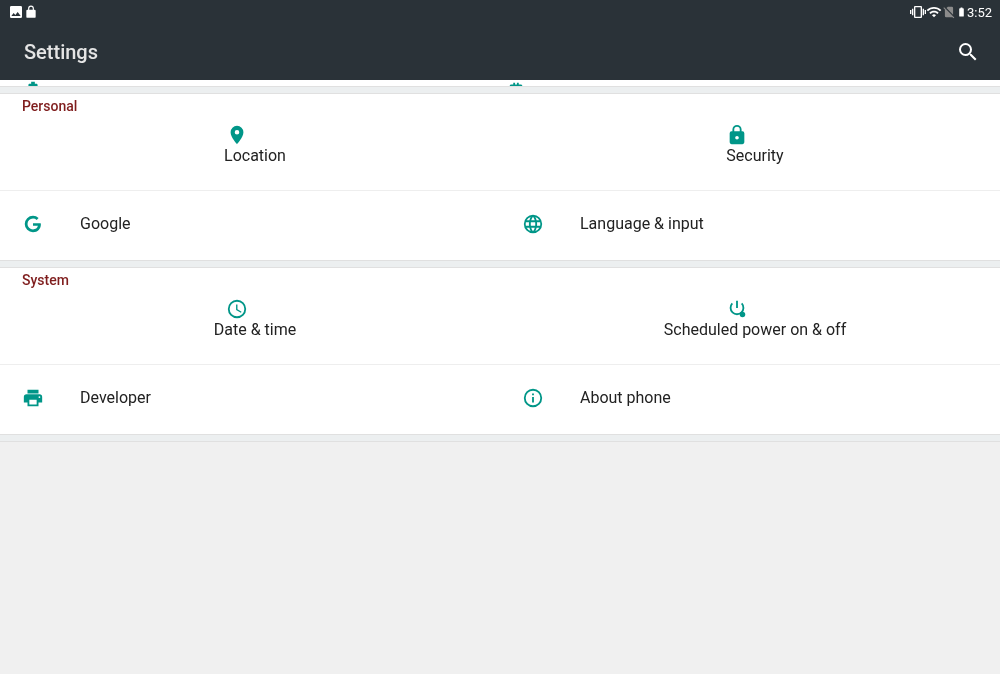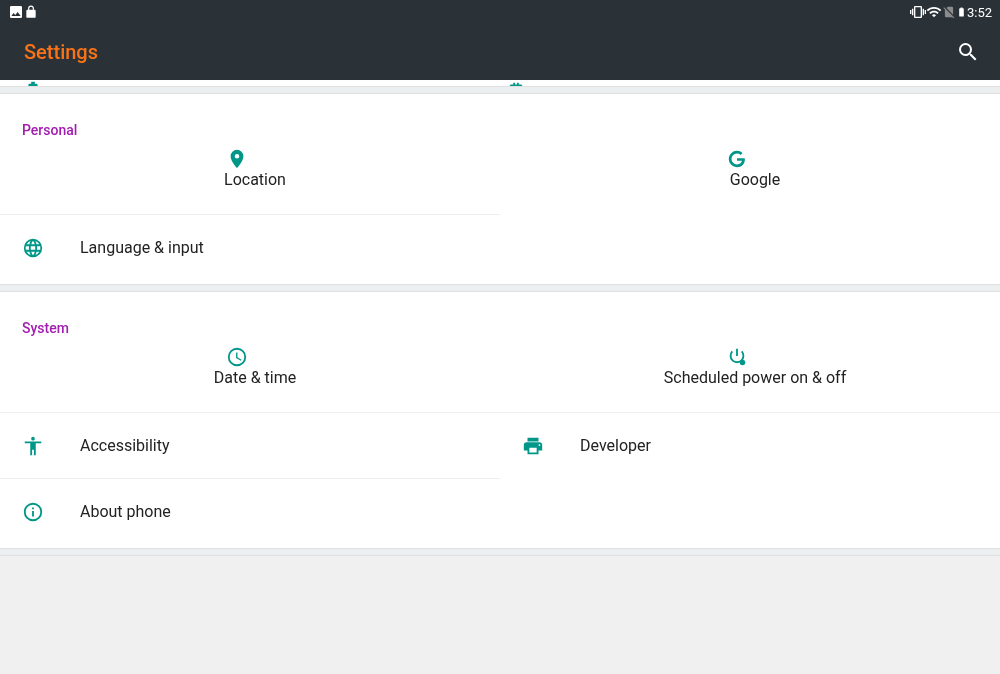--- a/index.html
+++ b/index.html
@@ -8,38 +8,38 @@
 
 .statusbar {
   height:24px; background:#2a3238; color:#fff;
   display:flex; align-items:center; justify-content:space-between;
   padding:0 8px; font-size:13px;
 }
 .statusbar .left, .statusbar .right { display:flex; align-items:center; }
 .statusbar svg { display:block; }
 
 .appbar {
-  height:56px; background:#2a3238; color:#f97316;
+  height:56px; background:#2a3238; color:#e5e5e5;
   display:flex; align-items:center; justify-content:space-between;
   padding:0 20px 0 24px;
 }
 .appbar .title { font-size:20px; font-weight:500; }
 .appbar .search svg { display:block; }
 
 .scroll {
   position:absolute; top:80px; left:0; right:0;
   background:#fff;
 }
 
 .section-gap { height:8px; background:#eceff0; border-top:1px solid #e0e0e0; border-bottom:1px solid #e0e0e0; }
 
 .section { background:#fff; padding-bottom:4px; }
 .section-title {
-  color:#a21caf; font-size:14px; font-weight:500;
-  padding:28px 22px 10px;
+  color:#7f1d1d; font-size:14px; font-weight:500;
+  padding:4px 22px 10px;
 }
 .grid { display:flex; flex-wrap:wrap; }
 .cell {
   width:50%;
   border-top:1px solid #eee;
   display:flex; align-items:center;
   min-height:66px;
   padding:0 12px 0 22px;
   cursor:pointer;
 }
@@ -147,20 +147,28 @@
         <div class="ic">
           <svg width="22" height="22" viewBox="0 0 24 24">
               <path class="teal" d="M12 2a7 7 0 0 0-7 7c0 5.25 7 13 7 13s7-7.75 7-13a7 7 0 0 0-7-7zm0 9.5A2.5 2.5 0 1 1 14.5 9 2.5 2.5 0 0 1 12 11.5z"></path>
             </svg>
         </div>
         <div class="label">Location</div>
       </div>
       <div class="cell">
         <div class="ic">
           <svg width="22" height="22" viewBox="0 0 24 24">
+              <path class="teal" d="M18 8h-1V6a5 5 0 0 0-10 0v2H6a2 2 0 0 0-2 2v10a2 2 0 0 0 2 2h12a2 2 0 0 0 2-2V10a2 2 0 0 0-2-2zm-6 9a2 2 0 1 1 2-2 2 2 0 0 1-2 2zm3-9H9V6a3 3 0 1 1 6 0v2z"></path>
+            </svg>
+        </div>
+        <div class="label">Security</div>
+      </div>
+      <div class="cell">
+        <div class="ic">
+          <svg width="22" height="22" viewBox="0 0 24 24">
               <path class="teal" d="M21.35 11.1H12v2.9h5.35c-.5 2.5-2.6 3.9-5.35 3.9a6 6 0 1 1 0-12 5.7 5.7 0 0 1 4 1.6l2.1-2.1A8.86 8.86 0 0 0 12 3a9 9 0 1 0 0 18c5.2 0 8.6-3.6 8.6-8.7a7.48 7.48 0 0 0-.25-1.2z"></path>
             </svg>
         </div>
         <div class="label">Google</div>
       </div>
       <div class="cell">
         <div class="ic">
           <svg width="22" height="22" viewBox="0 0 24 24">
               <path class="teal" d="M12 2a10 10 0 1 0 10 10A10 10 0 0 0 12 2zm6.9 6h-2.95a15.65 15.65 0 0 0-1.38-3.56A8 8 0 0 1 18.9 8zM12 4a13.63 13.63 0 0 1 1.91 4h-3.82A13.63 13.63 0 0 1 12 4zM4.26 14a7.82 7.82 0 0 1 0-4h3.38a16.52 16.52 0 0 0 0 4H4.26zm.82 2h2.97a15.65 15.65 0 0 0 1.38 3.56A8 8 0 0 1 5.08 16zm2.97-8H5.08a8 8 0 0 1 4.35-3.56A15.65 15.65 0 0 0 8.05 8zM12 20a13.63 13.63 0 0 1-1.91-4h3.82A13.63 13.63 0 0 1 12 20zm2.34-6H9.66a14.71 14.71 0 0 1 0-4h4.68a14.71 14.71 0 0 1 0 4zm.23 5.56A15.65 15.65 0 0 0 15.95 16h2.97a8 8 0 0 1-4.35 3.56zM16.36 14a16.52 16.52 0 0 0 0-4h3.38a7.82 7.82 0 0 1 0 4h-3.38z"></path>
             </svg>
@@ -188,28 +196,20 @@
           <svg width="22" height="22" viewBox="0 0 24 24">
               <path class="teal" d="M13 3h-2v8h2V3zm4.8 2.2l-1.4 1.4A6 6 0 1 1 7.6 6.6L6.2 5.2a8 8 0 1 0 11.6 0z"></path>
               <circle class="teal" cx="18" cy="18" r="3"></circle>
             </svg>
         </div>
         <div class="label">Scheduled power on &amp; off</div>
       </div>
       <div class="cell">
         <div class="ic">
           <svg width="22" height="22" viewBox="0 0 24 24">
-              <path class="teal" d="M12 2a2 2 0 1 0 2 2 2 2 0 0 0-2-2zm9 5H3v2h6v13h2v-6h2v6h2V9h6V7z"></path>
-            </svg>
-        </div>
-        <div class="label">Accessibility</div>
-      </div>
-      <div class="cell">
-        <div class="ic">
-          <svg width="22" height="22" viewBox="0 0 24 24">
               <path class="teal" d="M19 8H5a3 3 0 0 0-3 3v6h4v4h12v-4h4v-6a3 3 0 0 0-3-3zm-3 11H8v-5h8v5zm3-7a1 1 0 1 1 1-1 1 1 0 0 1-1 1zM18 3H6v4h12V3z"></path>
             </svg>
         </div>
         <div class="label">Developer</div>
       </div>
       <div class="cell">
         <div class="ic">
           <svg width="22" height="22" viewBox="0 0 24 24">
               <path class="teal" d="M12 2a10 10 0 1 0 10 10A10 10 0 0 0 12 2zm0 18a8 8 0 1 1 8-8 8 8 0 0 1-8 8zm-1-11h2V7h-2v2zm0 8h2v-6h-2v6z"></path>
             </svg>

